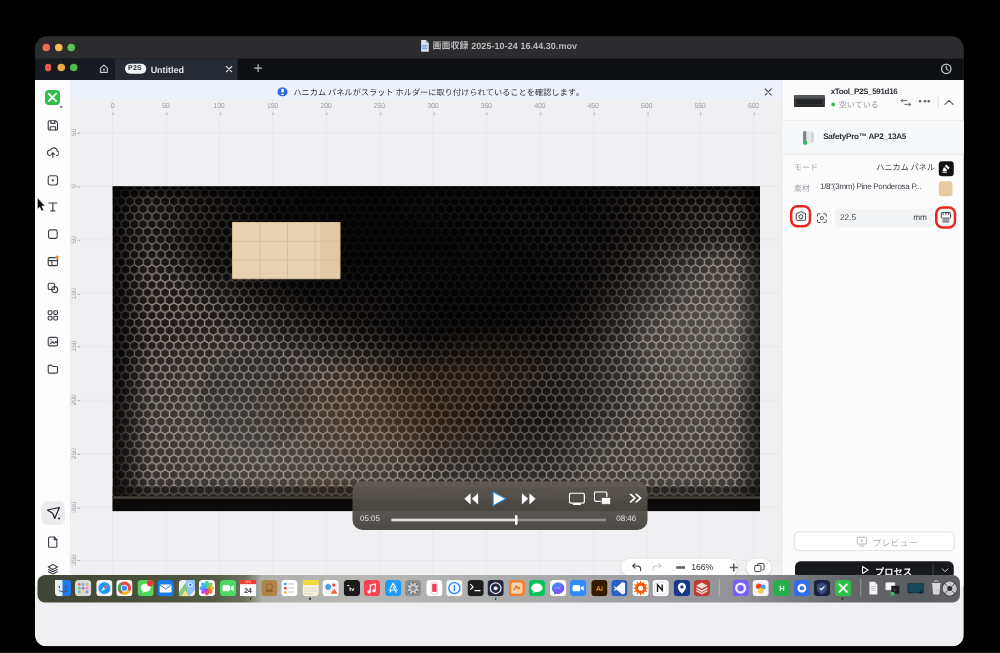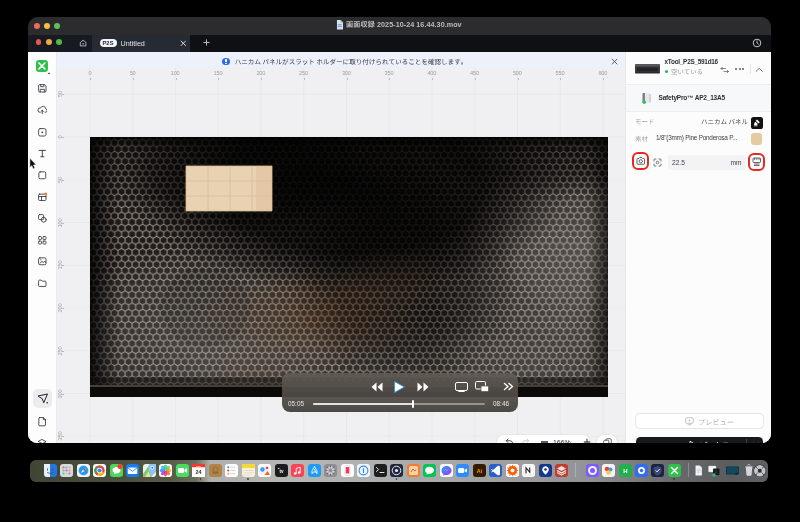--- a/index.html
+++ b/index.html
@@ -1,14 +1,14 @@
 <!DOCTYPE html>
 <html><head><meta charset="utf-8"><style>html,body{margin:0;padding:0;background:#000;width:800px;height:522px;overflow:hidden}*{box-sizing:border-box;font-family:"Liberation Sans",sans-serif}.abs{position:absolute}</style></head><body>
 <div class="abs" style="left:0;top:0;width:800px;height:522px;background:#000;overflow:hidden">
-<div class="abs" style="left:28px;top:17px;width:742.5px;height:426px;background:#2b2b2d;border-radius:10px 10px 9px 9px;overflow:hidden">
+<div class="abs" style="left:28px;top:29px;width:742.5px;height:488px;background:#2b2b2d;border-radius:10px 10px 9px 9px;overflow:hidden">
 <div class="abs" style="left:0;top:0;right:0;height:18px;background:#2c2b2e"></div>
 <div class="abs" style="left:5.5px;top:6px;width:6px;height:6px;border-radius:3px;background:#ee6a5f"></div>
 <div class="abs" style="left:15.8px;top:6px;width:6px;height:6px;border-radius:3px;background:#f5bd4f"></div>
 <div class="abs" style="left:26px;top:6px;width:6px;height:6px;border-radius:3px;background:#61c355"></div>
 <svg class="abs" style="left:308px;top:3px" width="7.5" height="9.5" viewBox="0 0 8 10">
         <path d="M1 0h4l2.5 2.5V10h-6.5z" fill="#dde1e7"></path>
         <path d="M5 0l2.5 2.5H5z" fill="#a0a8b4"></path>
         <rect x="1.8" y="4.4" width="4.4" height="1.1" fill="#5b9cf0"></rect>
         <rect x="1.8" y="6.4" width="4.4" height="1.1" fill="#5b9cf0"></rect>
       </svg>
@@ -20,21 +20,21 @@
 <div class="abs" style="left:0;top:18px;width:64px;height:17px;background:#171a20"></div>
 <div class="abs" style="left:7.8px;top:22.2px;width:5.6px;height:5.6px;border-radius:3px;background:#e4584e"></div>
 <div class="abs" style="left:18.2px;top:22.2px;width:5.6px;height:5.6px;border-radius:3px;background:#edab44"></div>
 <div class="abs" style="left:28.4px;top:22.2px;width:5.6px;height:5.6px;border-radius:3px;background:#51ba48"></div>
 <svg class="abs" style="left:51px;top:21.5px" width="8.2" height="8.2" viewBox="0 0 19 19">
         <path d="M3 8.2 L9.5 2.6 L16 8.2 V16 H3 Z" fill="none" stroke="#ccd0d6" stroke-width="1.9" stroke-linejoin="round"></path>
         <circle cx="9.5" cy="11" r="1.7" fill="#ccd0d6"></circle>
       </svg>
 <div class="abs" style="left:64px;top:18px;width:98px;height:17px;background:#262b33"></div>
 <div class="abs" style="left:71.5px;top:21.6px;width:17px;height:8.4px;background:#f3f4f6;border-radius:4.2px;font-size:5.6px;font-weight:bold;color:#22252b;text-align:center;line-height:8.8px;letter-spacing:.2px">P2S</div>
-<div class="abs" style="left:92.5px;top:21.6px;font-size:7.2px;font-weight:normal;color:#e2e4e8">Untitled</div>
+<div class="abs" style="left:92.5px;top:21.6px;font-size:7.2px;font-weight:bold;color:#e2e4e8">Untitled</div>
 <svg class="abs" style="left:151.5px;top:22.5px" width="6.6" height="6.6" viewBox="0 0 10 10">
         <path d="M1.6 1.6 L8.4 8.4 M8.4 1.6 L1.6 8.4" stroke="#e0e2e6" stroke-width="1.5" stroke-linecap="round"></path>
       </svg>
 <svg class="abs" style="left:175px;top:22.2px" width="7" height="7" viewBox="0 0 10 10">
         <path d="M5 .6 V9.4 M.6 5 H9.4" stroke="#bbbec4" stroke-width="1.4"></path>
       </svg>
 <svg class="abs" style="left:724px;top:20.5px" width="10" height="10" viewBox="0 0 20 20">
         <circle cx="10" cy="10" r="7.6" fill="none" stroke="#c3c6cc" stroke-width="2"></circle>
         <path d="M10 5.8 V10 L13 12.2" stroke="#c3c6cc" stroke-width="1.9" fill="none" stroke-linecap="round"></path>
       </svg>

